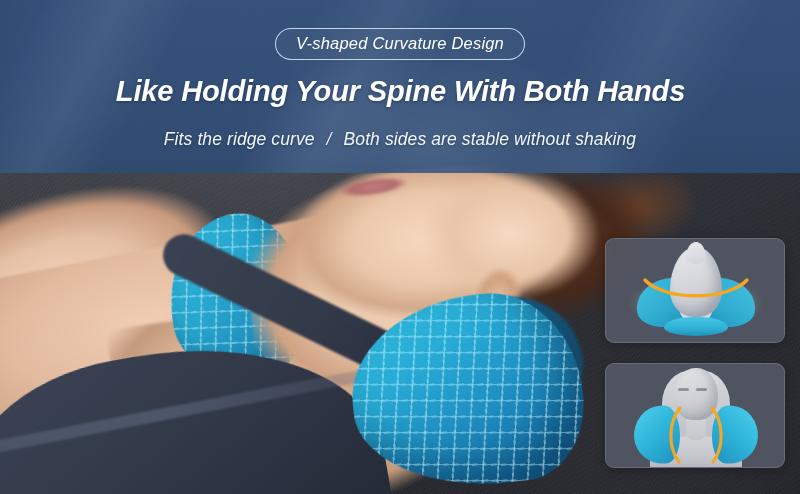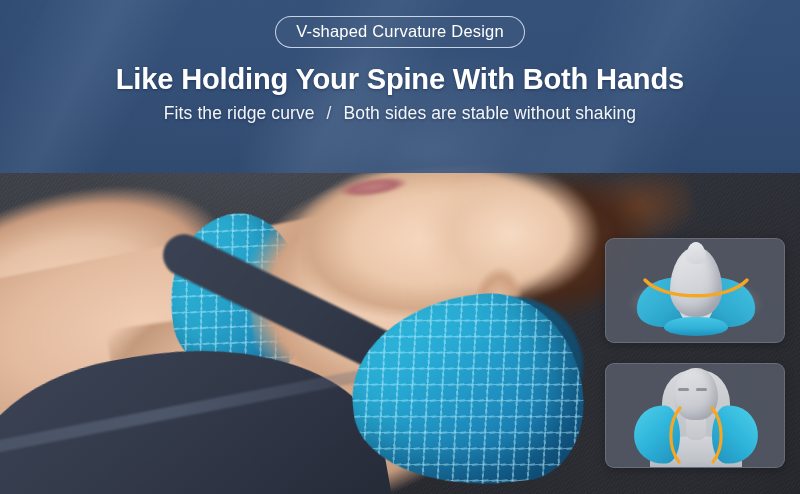--- a/index.html
+++ b/index.html
@@ -185,21 +185,22 @@
   .header-glow {
     position:absolute; inset:0;
     background: radial-gradient(ellipse 280px 150px at 430px 150px, rgba(190,214,240,.16) 0%, rgba(190,214,240,0) 70%);
   }
 
   .header-inner {
     position:relative;
     width:100%; height:100%;
     display:flex; flex-direction:column;
     align-items:center;
-    padding-top:16px;
+    padding-top:28px;
+    font-style:italic;
   }
 
   .badge {
     display:inline-block;
     border:1.6px solid rgba(222,234,248,.85);
     border-radius:999px;
     padding:6px 20px 7px;
     color:#ffffff;
     font-size:16.5px;
     letter-spacing:.2px;
@@ -214,21 +215,21 @@
     font-size:30px;
     font-weight:bold;
     letter-spacing:-.2px;
     line-height:1.1;
     white-space:nowrap;
     text-shadow:0 1px 3px rgba(10,25,50,.45);
     transform: scaleX(.97);
   }
 
   .subline {
-    margin-top:8px;
+    margin-top:22px;
     color:#f2f6fb;
     font-size:17.5px;
     font-weight:normal;
     letter-spacing:.1px;
     white-space:nowrap;
     text-shadow:0 1px 3px rgba(10,25,50,.4);
   }
   .subline .sep { padding:0 7px; opacity:.92; }
 
   

